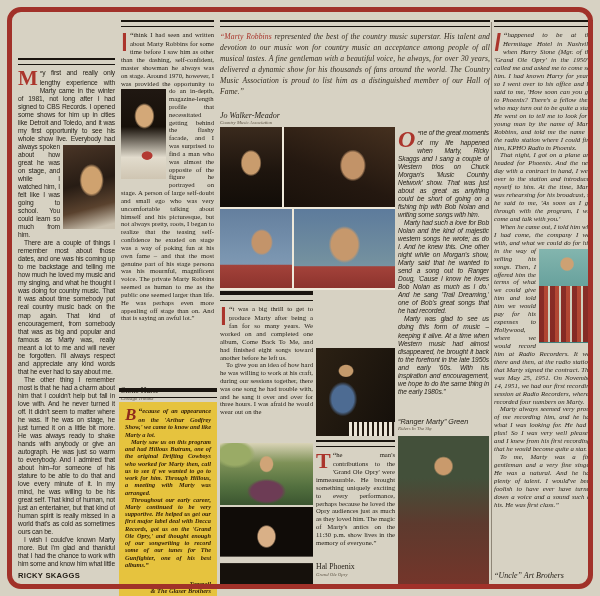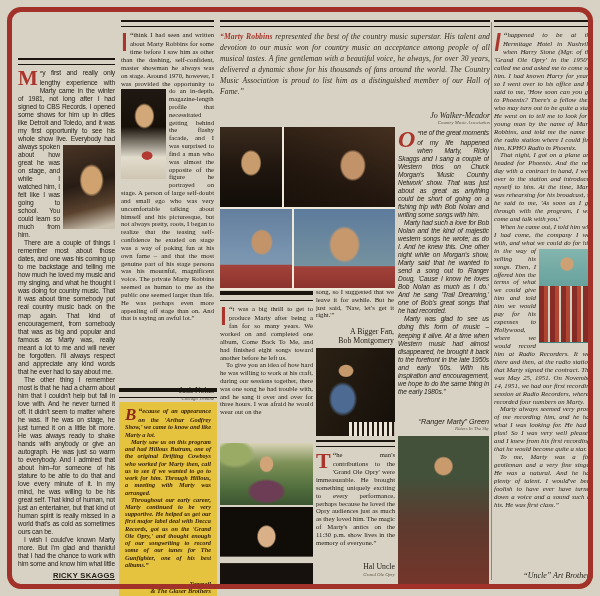--- a/index.html
+++ b/index.html
@@ -21,41 +21,41 @@
   .sans-ital{font:italic 6.6px/1.22 "Liberation Sans",sans-serif;letter-spacing:-0.1px;}
   .serif-ital{font:italic 6.8px/1.17 "Liberation Serif",serif;}
   .oq{font-size:8px;vertical-align:top;}
   .dc{float:left;color:#ab352c;font-weight:bold;line-height:.8;margin:1px 2px 0 0;
       font-family:"Liberation Serif",serif;}
   .dc-m{font-size:21px;}
   .dc-bar{font-size:25px;font-family:"Liberation Sans",sans-serif;transform:scaleX(.85);}
   .dc-b{font-size:17px;color:#8e2a1c;}
   .dc-o{font-size:24px;}
   .dc-t{font-size:22px;}
-  .sig-abs{position:absolute;right:0;bottom:0;left:0;text-align:right;}
-  .name-sans{font:bold 7.6px/1.1 "Liberation Sans",sans-serif;letter-spacing:.3px;text-decoration:underline;}
+  .sig-abs{position:absolute;right:0;bottom:0;left:0;}
+  .name-sans{font:bold 7.6px/1.1 "Liberation Sans",sans-serif;letter-spacing:.3px;}
   .name-serif{font:7.8px/1.15 "Liberation Serif",serif;}
   .name-serif-it{font:italic 8px/1.15 "Liberation Serif",serif;}
   .name-sans-it{font:italic 7.2px/1.15 "Liberation Sans",sans-serif;}
   .affil{font:italic 4.8px/1.2 "Liberation Serif",serif;color:#5c5343;}
 
   
   .col{position:absolute;}
   .c1{left:18px;top:58px;width:97px;height:522px;}
   .c1 .tb{height:498px;}
   .c2{left:121px;top:20px;width:93px;height:382px;}
   .c2 .tb{height:340px;}
   .gbox-wrap{left:119px;top:388px;width:98px;height:190px;}
   .gbox{position:relative;background:#e6c33e;height:176px;padding:5px 6px 16px 6px;overflow:hidden;
         font:bold italic 6.3px/1.15 "Liberation Serif",serif;color:#342108;text-align:justify;}
   .gsig{position:absolute;right:6px;bottom:4px;text-align:right;
         font:bold italic 6.4px/1.2 "Liberation Serif",serif;color:#342108;}
   .quote{left:220px;top:20px;width:270px;height:106px;}
   .quote .tb{height:82px;font:italic 7.6px/1.45 "Liberation Serif",serif;letter-spacing:.1px;color:#322a1e;}
-  .qred{color:#a8342b;font-weight:bold;}
+  .qred{color:#a8342b;}
   .c3{left:220px;top:291px;width:93px;height:296px;}
   .c3 .tb{height:138px;}
   .c3cont{left:316px;top:288px;width:78px;height:58px;}
   .c3cont .tb{height:32px;}
   .durham{left:316px;top:440px;width:79px;height:138px;}
   .durham .tb{height:110px;}
   .c4{left:398px;top:129px;width:91px;height:303px;}
   .c4 .tb{height:276px;}
   .c5{left:494px;top:20px;width:99px;height:560px;}
   .c5 .tb{height:534px;}
@@ -131,21 +131,21 @@
   </section>
 
   <section class="col c2">
     <div class="rule"></div>
     <div class="tb serif-body">
       <span class="oq">“</span><span class="dc dc-bar">I</span><span>think I had seen and written about Marty Robbins for some time before I saw him as other than the dashing, self-confident, master showman he always was on stage. Around 1970, however, I was provided the opportunity to do an</span>
       <span class="photo p2 fl"></span>
       <span>in-depth, magazine-length profile that necessitated getting behind the flashy facade, and I was surprised to find a man who was almost the opposite of the figure he portrayed on stage. A person of large self-doubt and small ego who was very uncomfortable talking about himself and his picturesque, but not always pretty, roots, I began to realize that the teasing self-confidence he exuded on stage was a way of poking fun at his own fame – and that the most genuine part of his stage persona was his mournful, magnificent voice. The private Marty Robbins seemed as human to me as the public one seemed larger than life. He was perhaps even more appealing off stage than on. And that is saying an awful lot.”</span>
     </div>
     <div class="sig-abs">
-      <div class="name-serif">Jack Nolan</div>
+      <div class="name-serif">Stone Hurst</div>
       <div class="affil">Chicago Tribune</div>
     </div>
   </section>
 
   <section class="col gbox-wrap">
     <div class="rule-heavy"></div>
     <div class="gbox">
       <span class="oq">“</span><span class="dc dc-b">B</span><span>ecause of an appearance on the 'Arthur Godfrey Show,' we came to know and like Marty a lot.</span>
       <p>Marty saw us on this program and had Hillous Butrum, one of the original Drifting Cowboys who worked for Marty then, call us to see if we wanted to go to work for him. Through Hillous, a meeting with Marty was arranged.</p>
       <p>Throughout our early career, Marty continued to be very supportive. He helped us get our first major label deal with Decca Records, got us on the 'Grand Ole Opry,' and thought enough of our songwriting to record some of our tunes for The Gunfighter, one of his best albums.”</p>
@@ -181,39 +181,30 @@
   <section class="col c3">
     <div class="rule-heavy"></div>
     <div class="tb serif-body">
       <span class="oq">“</span><span class="dc dc-bar">I</span><span>t was a big thrill to get to produce Marty after being a fan for so many years. We worked on and completed one album, Come Back To Me, and had finished eight songs toward another before he left us.</span>
       <p>To give you an idea of how hard he was willing to work at his craft, during our sessions together, there was one song he had trouble with, and he sang it over and over for three hours. I was afraid he would wear out on the</p>
     </div>
     <div class="photo p8"></div>
     <div class="photo p9"></div>
   </section>
 
-  <section class="col c3cont">
-    <div class="tb serif-body">
-      <span>song, so I suggested that we leave it for awhile. But he just said, 'Naw, let's get it right.'”</span>
-    </div>
-    <div class="sig-abs">
-      <div class="name-serif">A Bigger Fan,</div>
-      <div class="name-serif">Bob Montgomery</div>
-    </div>
-  </section>
 
   <div class="photo p7"></div>
 
   <section class="col durham">
     <div class="rule"></div>
     <div class="tb serif-body">
       <span class="oq">“</span><span class="dc dc-t">T</span><span>he man's contributions to the 'Grand Ole Opry' were immeasurable. He brought something uniquely exciting to every performance, perhaps because he loved the Opry audiences just as much as they loved him. The magic of Marty's antics on the 11:30 p.m. show lives in the memory of everyone.”</span>
     </div>
     <div class="sig-abs">
-      <div class="name-serif">Hal Uncle</div>
+      <div class="name-serif">Hal Phoenix</div>
       <div class="affil">Grand Ole Opry</div>
     </div>
   </section>
 
   <section class="col c4">
     <div class="tb sans-ital">
       <span class="oq">“</span><span class="dc dc-o">O</span><span>ne of the great moments of my life happened when Marty, Ricky Skaggs and I sang a couple of Western trios on Chuck Morgan's 'Music Country Network' show. That was just about as great as anything could be short of going on a fishing trip with Bob Nolan and writing some songs with him.</span>
       <p>Marty had such a love for Bob Nolan and the kind of majestic western songs he wrote; as do I. And he knew this. One other night while on Morgan's show, Marty said that he wanted to send a song out to Ranger Doug, 'Cause I know he loves Bob Nolan as much as I do.' And he sang 'Trail Dreaming,' one of Bob's great songs that he had recorded.</p>
       <p>Marty was glad to see us doing this form of music – keeping it alive. At a time when Western music had almost disappeared, he brought it back to the forefront in the late 1950s and early '60s. With his inspiration and encouragement, we hope to do the same thing in the early 1980s.”</p>
     </div>

